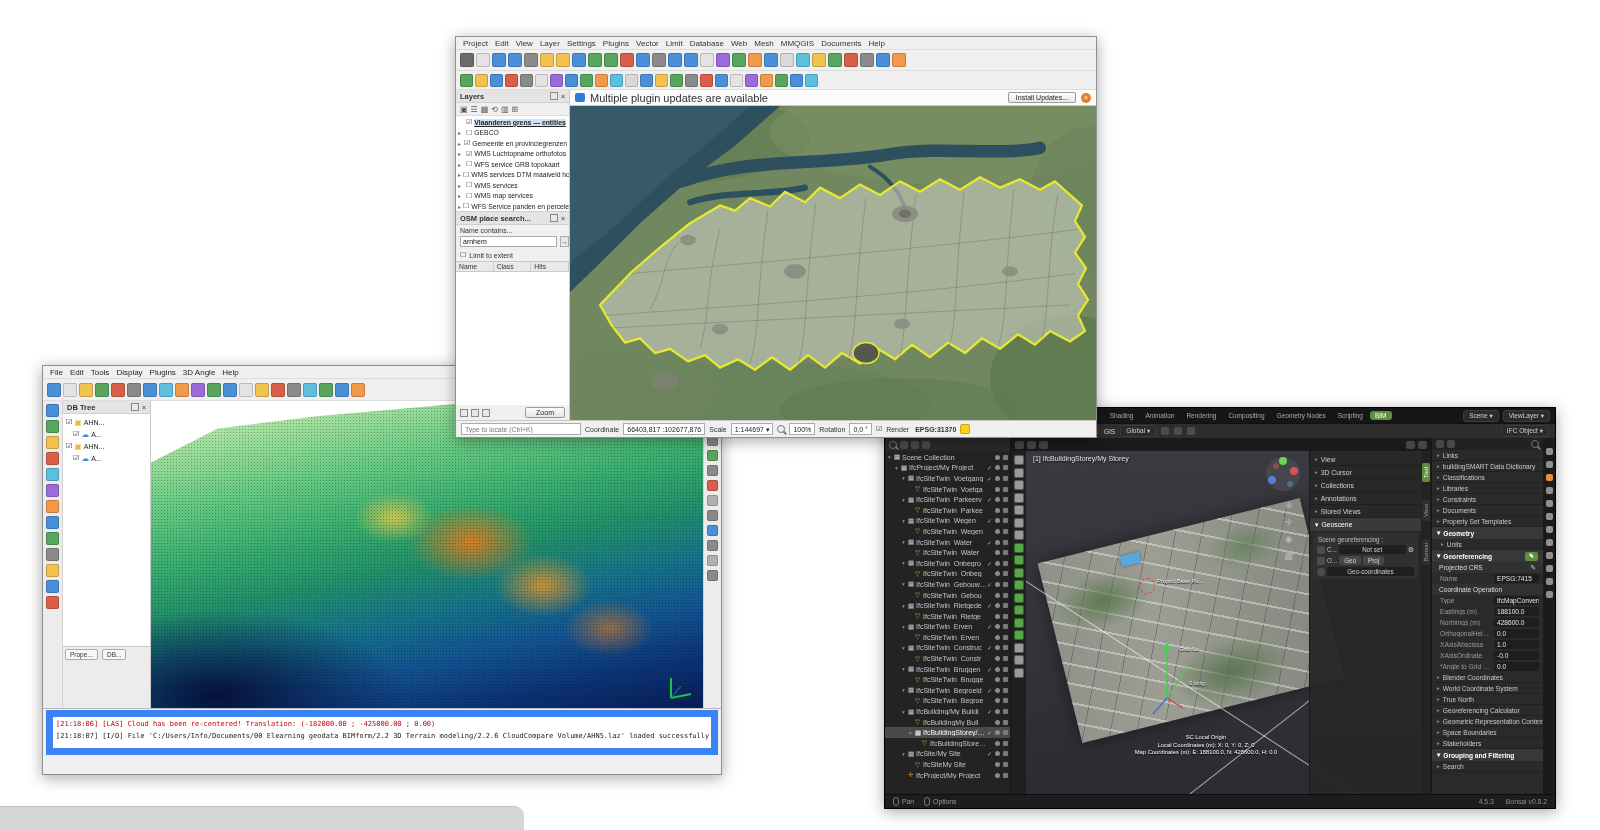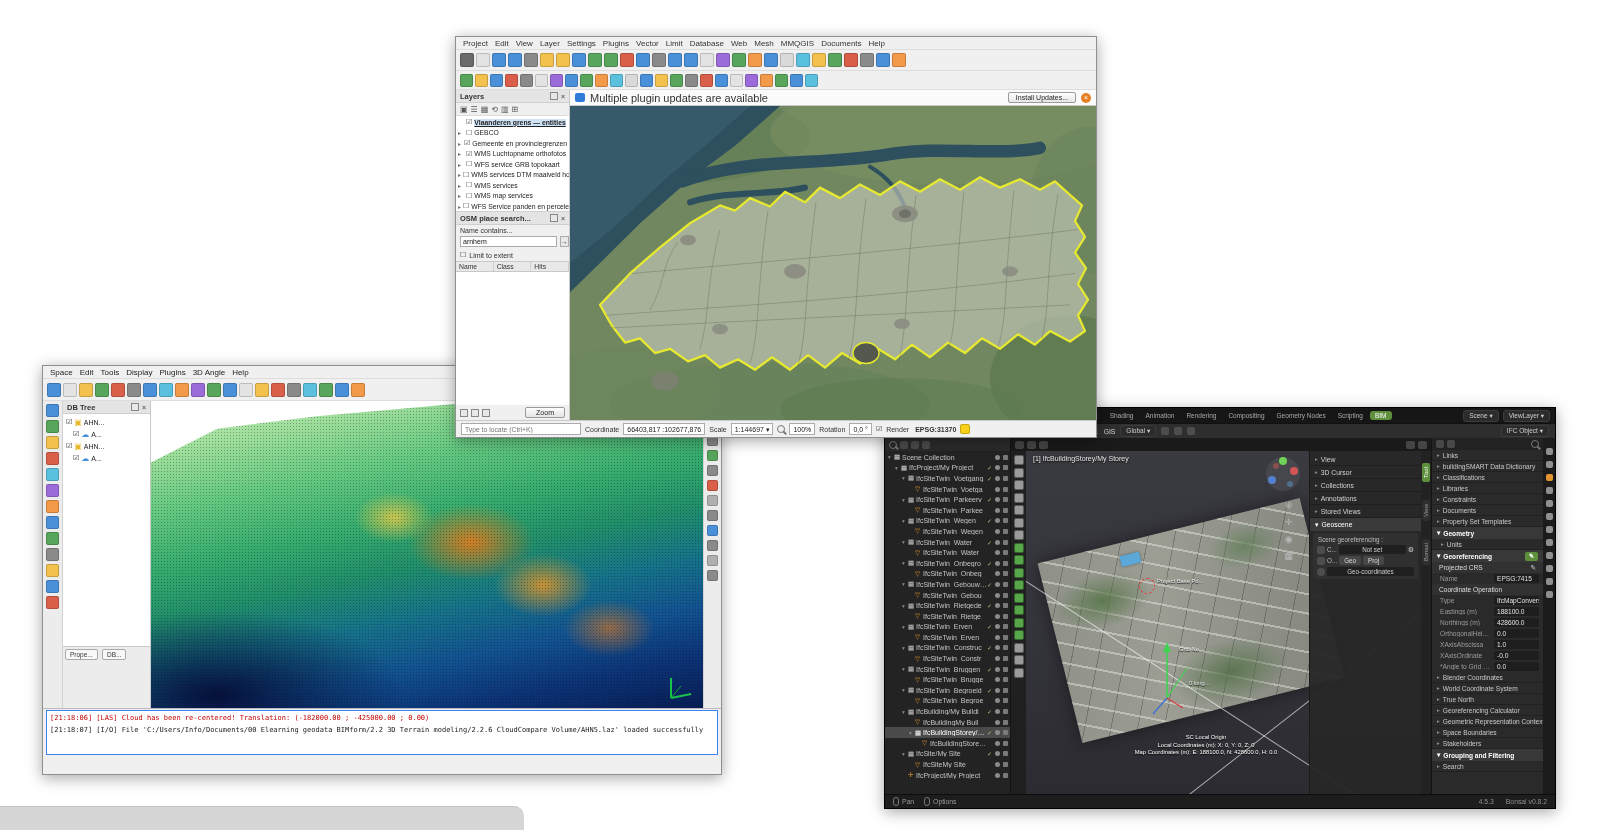--- a/index.html
+++ b/index.html
@@ -83,21 +83,21 @@
       radial-gradient(55px 35px at 44% 38%, rgba(250,205,70,.75), rgba(250,205,70,0) 72%),
       radial-gradient(65px 40px at 83% 74%, rgba(235,125,25,.6), rgba(235,125,25,0) 70%),
       radial-gradient(240px 110px at 12% 96%, rgba(5,12,55,.95), rgba(5,12,55,0) 78%),
       linear-gradient(168deg,#d2eecf 0%,#a3e09d 12%,#66c980 26%,#37ac6d 40%,#218f69 52%,#167388 64%,#125290 76%,#0c3274 88%,#071d54 100%);
     clip-path:polygon(0 20%,12% 9%,30% 5%,55% 1%,100% 7%,100% 100%,0 100%)}
   .cc-terrain::after{content:"";position:absolute;inset:0;
     background-image:radial-gradient(rgba(0,10,30,.30) .6px, transparent .7px);background-size:3px 3px}
   .cc-rstrip{width:18px;background:#ececec;border-left:1px solid #d2d2d2;display:flex;flex-direction:column;align-items:center;gap:4px;padding-top:4px}
   .cc-rstrip .tbi{width:11px;height:11px}
   .cc-console{height:66px;border-top:1px solid #b9b9b9;display:flex;flex-direction:column;background:#f0f0f0}
-  .cc-lines{flex:1;background:#fff;border:1px solid #3b82f6;margin:1px 3px 19px 3px;padding:1px 3px;overflow:hidden}
+  .cc-lines{flex:1;background:#fff;border:7px solid #3b82f6;margin:1px 3px 19px 3px;padding:1px 3px;overflow:hidden}
   .cline{font-family:"DejaVu Sans Mono",monospace;font-size:7px;line-height:12px;white-space:nowrap}
   .cc-axes{position:absolute;right:8px;bottom:6px}
 
   
   .bl{left:884px;top:407px;width:672px;height:402px;z-index:20;background:#1d1d1d;border-color:#000;display:flex;flex-direction:column;color:#c9c9c9}
   .bl-top{height:15px;background:#161616;display:flex;align-items:center;gap:3px;padding:0 5px;font-size:6.5px}
   .bl-logo{width:10px;height:10px;border-radius:50%;background:radial-gradient(circle at 35% 35%,#eb7700 0 45%,#265787 46% 100%)}
   .bl-tab{padding:1px 5px;border-radius:3px;color:#aaa;white-space:nowrap}
   .bl-tab.active{background:#5e8f3c;color:#fff}
   .bl-scenebox{margin-left:auto;display:flex;gap:4px}
@@ -174,21 +174,21 @@
 
   .artifact-bar{position:absolute;left:0;top:806px;width:524px;height:24px;background:#d6d6d6;border-top-right-radius:10px;border-top:1px solid #c2c2c2}
 </style>
 </head>
 <body>
 
 <div id="root">
 
   <div class="win cc">
     <div class="cc-menu">
-        <span>Space</span>
+        <span>File</span>
         <span>Edit</span>
         <span>Tools</span>
         <span>Display</span>
         <span>Plugins</span>
         <span>3D Angle</span>
         <span>Help</span>
       </div>
     <div class="cc-tb">
         <span class="tbi" style="background: rgb(74, 144, 217);"></span>
         <span class="tbi" style="background: rgb(227, 227, 227);"></span>

